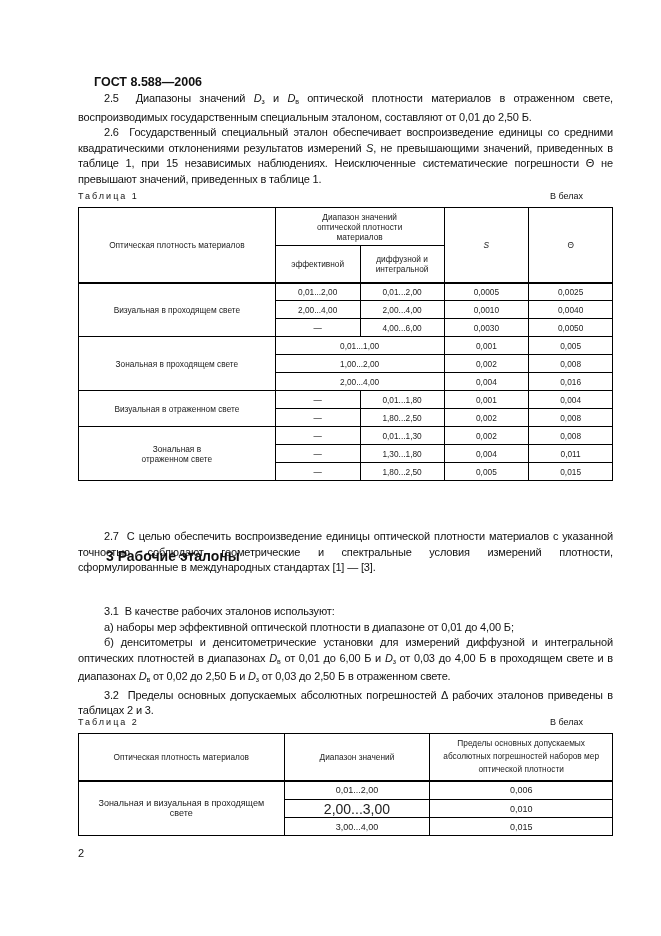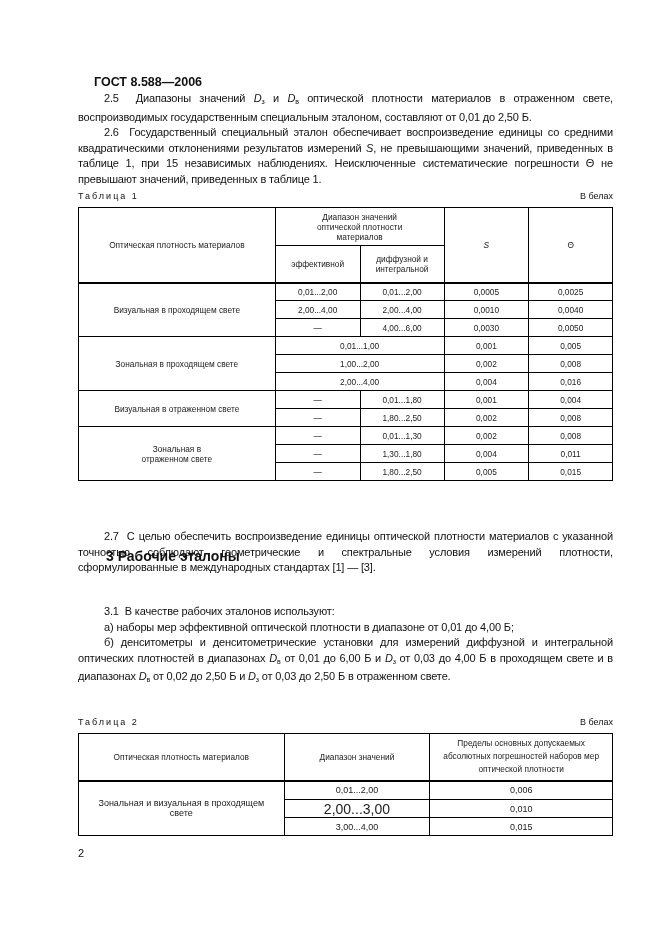--- a/index.html
+++ b/index.html
@@ -5,21 +5,21 @@
   html, body { margin: 0; padding: 0; background: #ffffff; }
   body { width: 661px; height: 936px; position: relative; overflow: hidden; color: #111; font-family: "Liberation Sans", sans-serif; }
   .abs { position: absolute; }
   .doc-header { left: 94px; top: 62px; font-weight: bold; font-size: 12.5px; margin-top: 13px; }
   .para { left: 78px; width: 535px; font-size: 11px; line-height: 15.5px; text-align: justify; letter-spacing: -0.15px; }
   .para .ind { display: inline-block; width: 26px; }
   .para p { margin: 0; }
   .sub { font-size: 7px; vertical-align: -2px; }
   .it { font-style: italic; }
   .tcap { font-size: 9px; letter-spacing: 2px; }
-  .tunit { font-size: 9px; text-align: right; }
+  .tunit { font-size: 9px; text-align: center; }
   table { border-collapse: collapse; position: absolute; font-size: 8.3px; color: #222; }
   td, th { border: 1px solid #000; text-align: center; vertical-align: middle; padding: 0 3px; font-weight: normal; }
   .thick-bot { border-bottom: 2px solid #000; }
   .outer { border: 1.3px solid #000; }
   .section-title { left: 106px; top: 548px; font-weight: bold; font-size: 14px; }
   .page-num { left: 78px; top: 847px; font-size: 11px; }
 </style>
 </head>
 <body>
 
@@ -129,20 +129,21 @@
 <div class="abs para" style="top:491px;margin-top:38px;">
   <p><span class="ind"></span><span>2.7</span>&nbsp; <span>С целью обеспечить воспроизведение единицы оптической плотности материалов с указанной точностью соблюдают геометрические и спектральные условия измерений плотности, сформулированные в международных стандартах [1] — [3].</span></p>
 </div>
 
 <div class="abs section-title">3 Рабочие эталоны</div>
 
 <div class="abs para" style="top:604px;">
   <p><span class="ind"></span><span>3.1</span>&nbsp; <span>В качестве рабочих эталонов используют:</span></p>
   <p><span class="ind"></span><span>а)  наборы мер эффективной оптической плотности в диапазоне от 0,01 до 4,00 Б;</span></p>
   <p><span class="ind"></span><span>б)  денситометры и денситометрические установки для измерений диффузной и интегральной оптических плотностей в диапазонах </span><span class="it">D</span><span class="sub">в</span><span> от 0,01 до 6,00 Б и </span><span class="it">D</span><span class="sub">з</span><span> от 0,03 до 4,00 Б в проходящем свете и в диапазонах </span><span class="it">D</span><span class="sub">в</span><span> от 0,02 до 2,50 Б и </span><span class="it">D</span><span class="sub">з</span><span> от 0,03 до 2,50 Б в отраженном свете.</span></p>
+  <p><span class="ind"></span><span>3.2</span>&nbsp; <span>Пределы основных допускаемых абсолютных погрешностей </span><span>Δ</span><span> рабочих эталонов приведены в таблицах 2 и 3.</span></p>
 </div>
 
 <div class="abs tcap" style="left:78px; top:717px;">Таблица 2</div>
 <div class="abs tunit" style="left:520px; width:93px; top:717px;">В белах</div>
 
 <table class="outer" style="left:78px; top:733px; width:535px;">
   <colgroup>
       <col style="width:206px">
       <col style="width:146px">
       <col style="width:183px">

